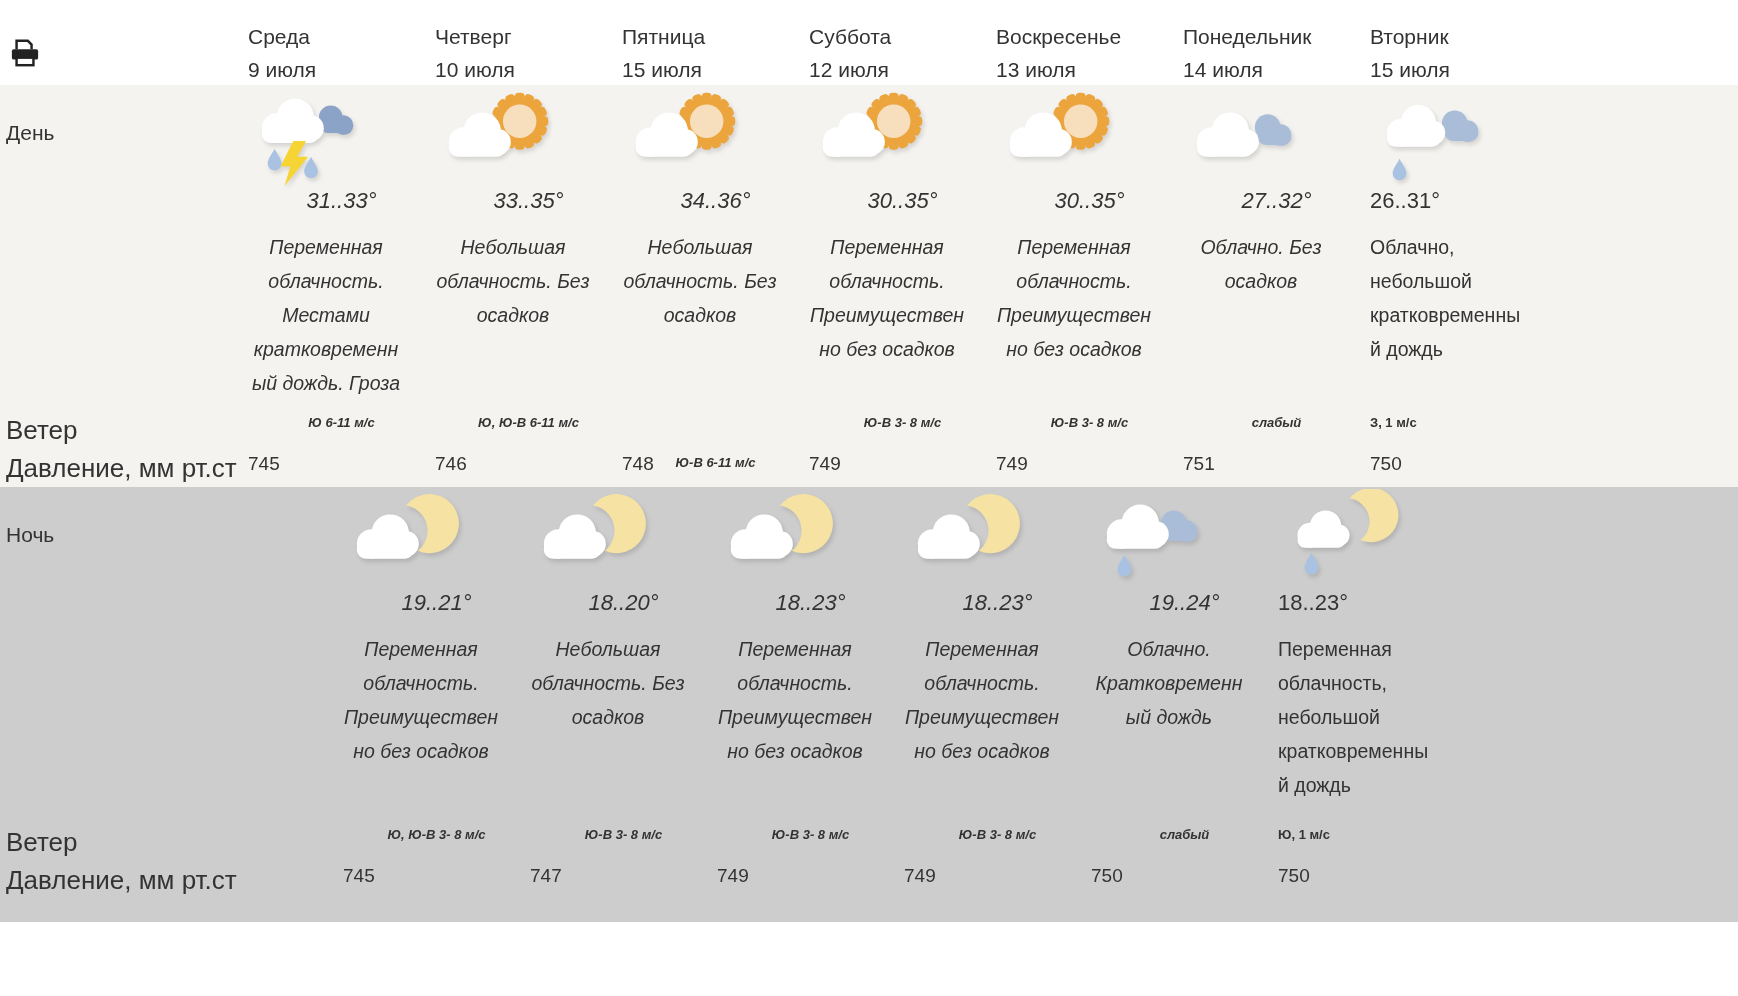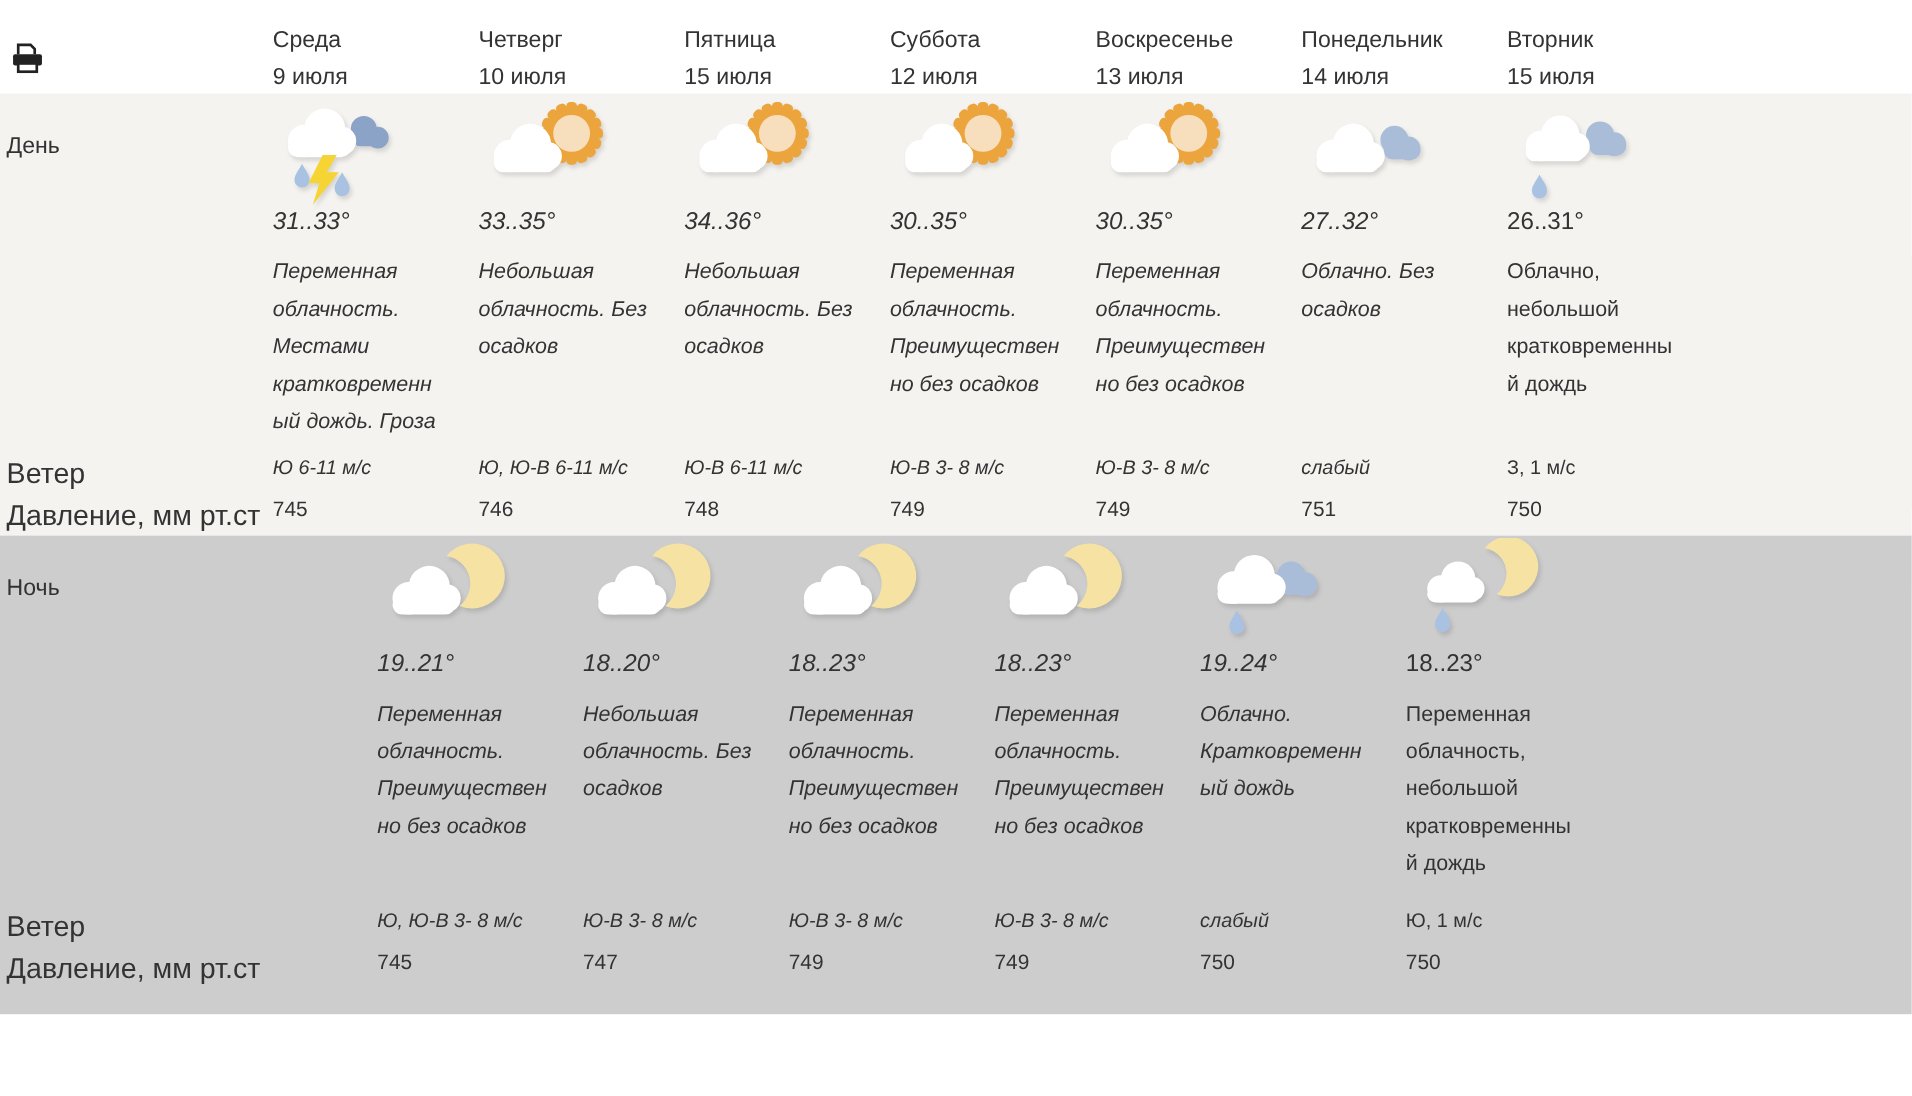--- a/index.html
+++ b/index.html
@@ -17,23 +17,23 @@
   .dayhead{padding-top:8px;font-size:21px;line-height:33px;}
   .print-wrap{padding:26px 0 0 8px;cursor:pointer;}
   .section-lbl{grid-column:1;grid-row:1;align-self:center;padding-left:6px;font-size:21px;}
   .row-lbl{grid-column:1;padding-left:6px;font-size:26px;align-self:start;}
   .icon-cell{grid-row:1;margin-top:2px;}
   .wicon{width:128px;height:100px;overflow:visible;
          filter:drop-shadow(2px 3px 2px rgba(0,0,0,0.13));}
   .temp{grid-row:2;font-size:22px;align-self:start;padding-top:8px;}
   .desc{grid-row:3;font-size:19.5px;line-height:34px;width:156px;
         overflow-wrap:break-word;word-break:break-word;align-self:start;}
-  .wind{grid-row:4;font-size:18px;align-self:start;}
+  .wind{grid-row:4;font-size:13px;align-self:start;font-weight:bold;}
   .press{grid-row:5;font-size:19px;align-self:start;}
-  .it{font-style:italic;}
+  .it{font-style:italic;text-align:center;}
   .hidden-defs{position:absolute;width:0;height:0;overflow:hidden;}
 </style>
 </head>
 <body>
 
 <svg class="hidden-defs" aria-hidden="true">
   <defs>
     <g id="white-cloud">
       <circle cx="29" cy="55" r="15"></circle>
         <circle cx="48" cy="44" r="19"></circle>
@@ -171,21 +171,21 @@
         </svg></div>
       <div class="temp it" style="grid-area: 2 / 3;">33..35°</div>
       <div class="desc it" style="grid-area: 3 / 3;">Небольшая облачность. Без осадков</div>
       <div class="wind it" style="grid-area: 4 / 3;">Ю, Ю-В 6-11 м/с</div>
       <div class="press" style="grid-area: 5 / 3;">746</div>
       <div class="icon-cell" style="grid-area: 1 / 4;"><svg class="wicon">
           <use href="#sun-cloud-icon"></use>
         </svg></div>
       <div class="temp it" style="grid-area: 2 / 4;">34..36°</div>
       <div class="desc it" style="grid-area: 3 / 4;">Небольшая облачность. Без осадков</div>
-      <div class="wind it" style="grid-area: 4 / 4;">Ю-В 6-11 м/с</div>
+      <div class="wind it" style="grid-area: 4 / 4; margin-top: 40px;">Ю-В 6-11 м/с</div>
       <div class="press" style="grid-area: 5 / 4;">748</div>
       <div class="icon-cell" style="grid-area: 1 / 5;"><svg class="wicon">
           <use href="#sun-cloud-icon"></use>
         </svg></div>
       <div class="temp it" style="grid-area: 2 / 5;">30..35°</div>
       <div class="desc it" style="grid-area: 3 / 5;">Переменная облачность. Преимущественно без осадков</div>
       <div class="wind it" style="grid-area: 4 / 5;">Ю-В 3- 8 м/с</div>
       <div class="press" style="grid-area: 5 / 5;">749</div>
       <div class="icon-cell" style="grid-area: 1 / 6;"><svg class="wicon">
           <use href="#sun-cloud-icon"></use>

